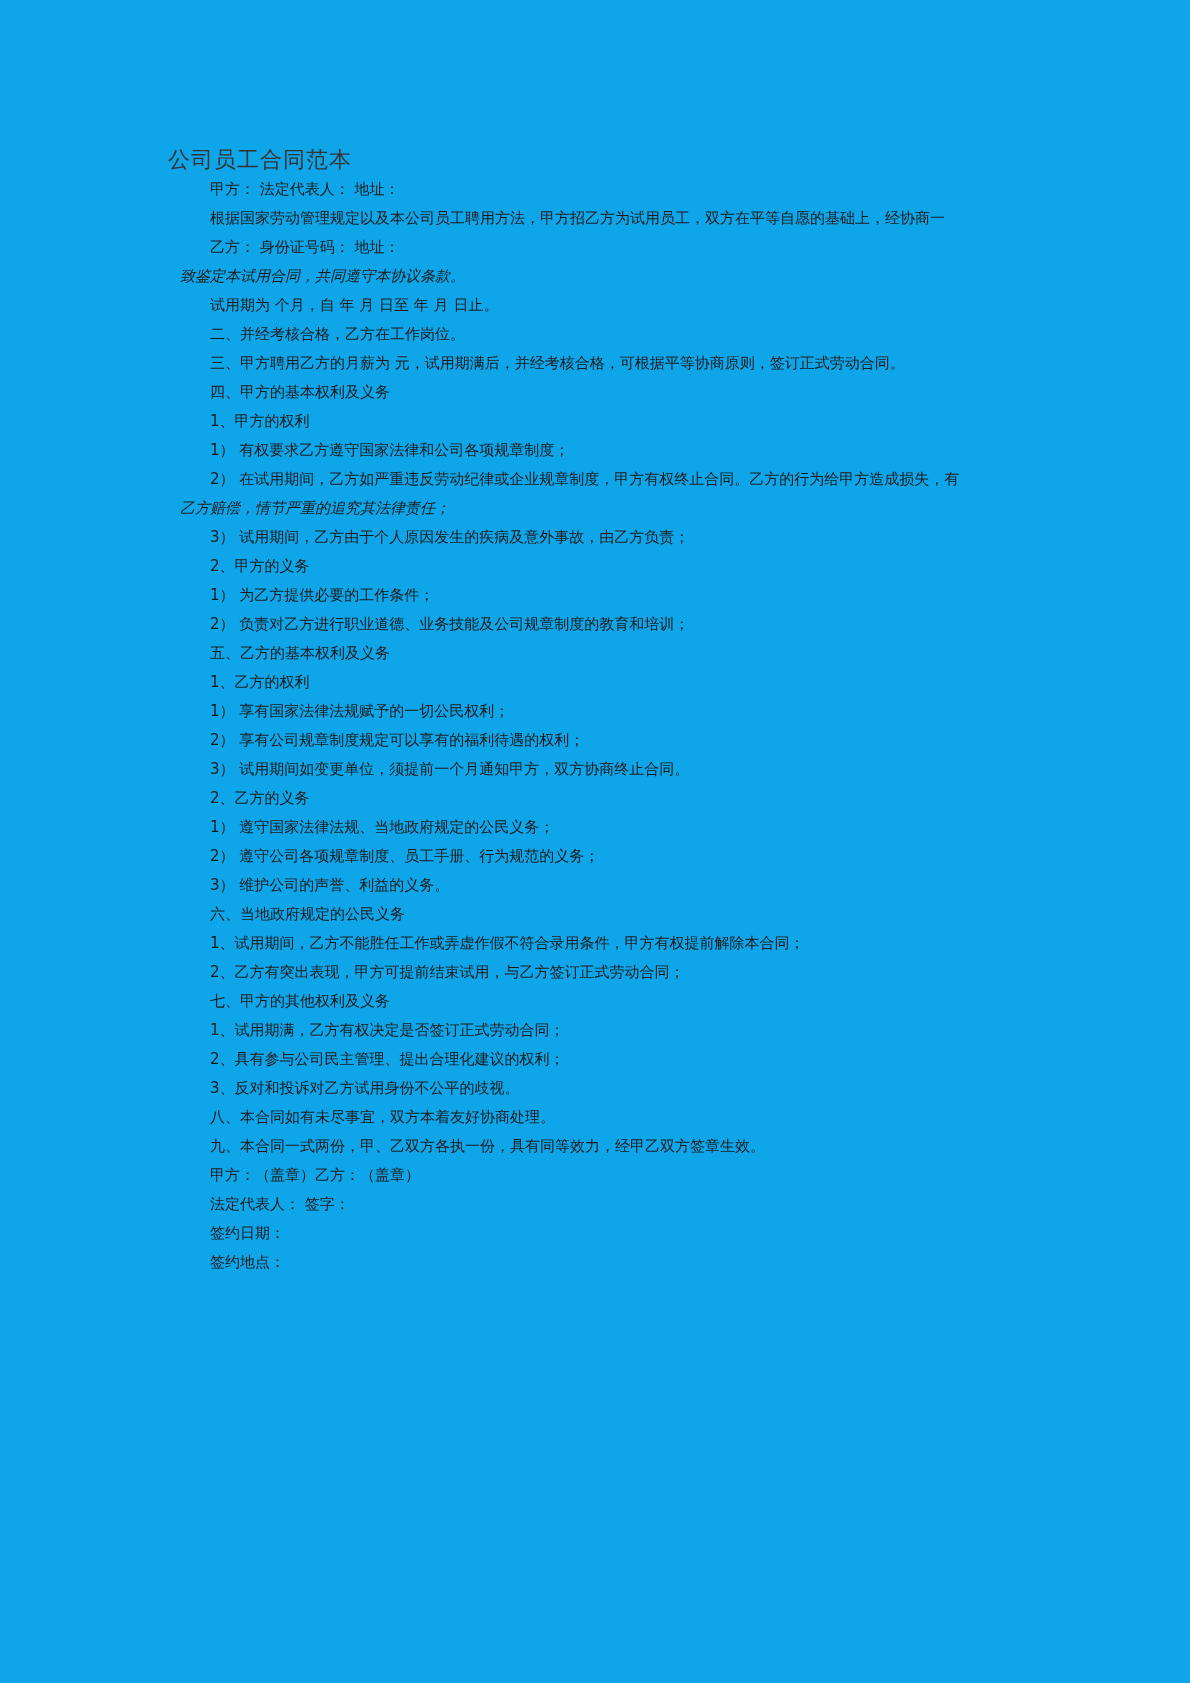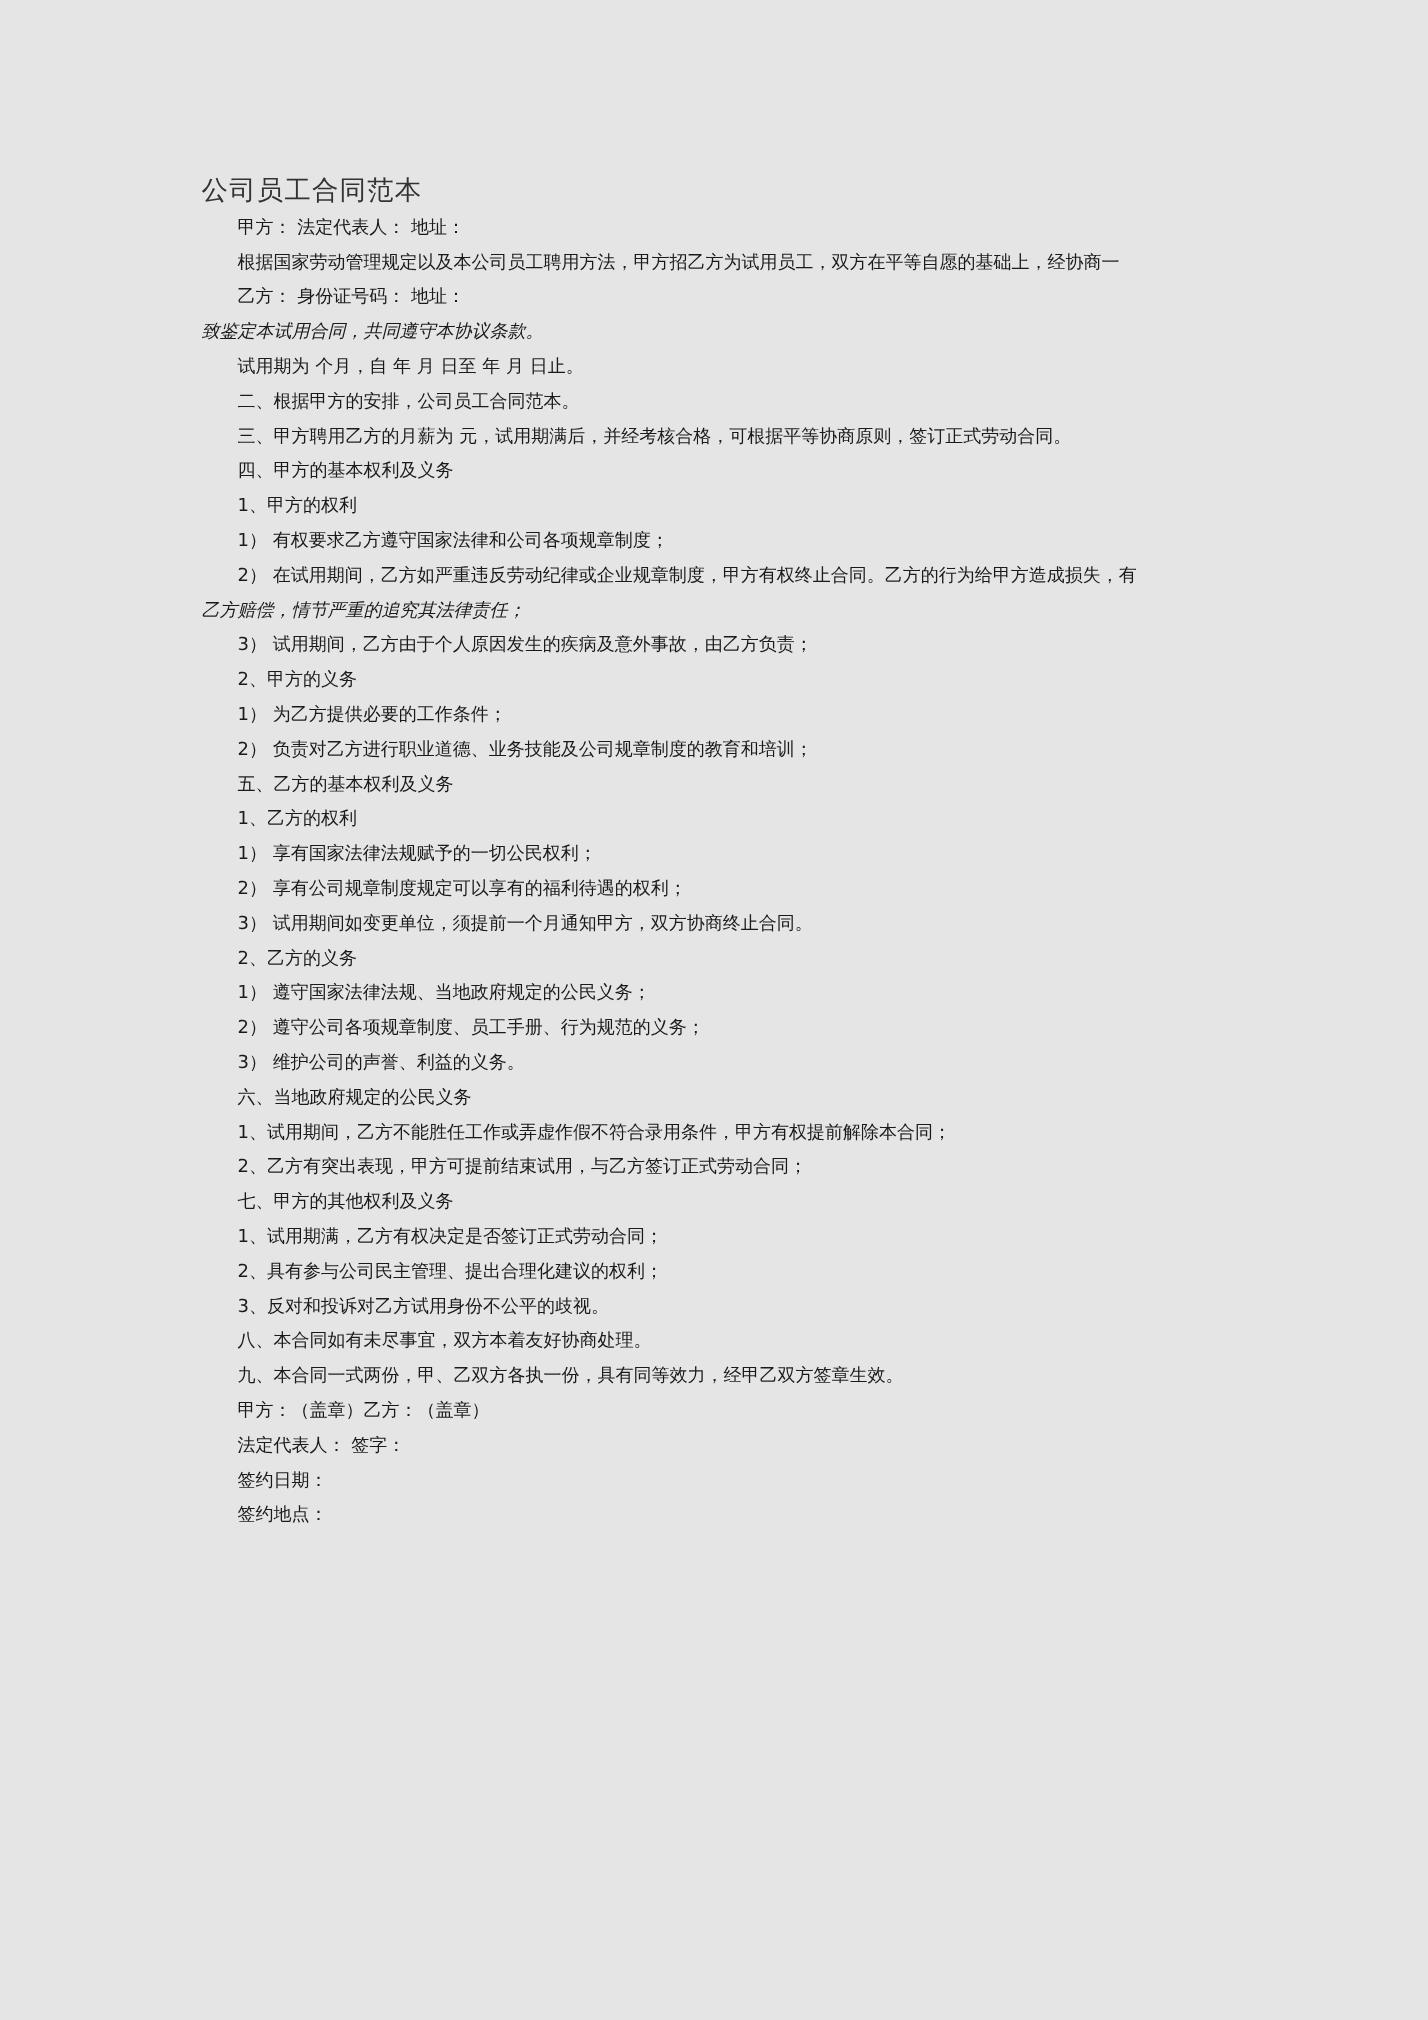--- a/index.html
+++ b/index.html
@@ -14,21 +14,21 @@
       overflow: hidden;
       font-family: "DejaVu Sans", "Liberation Sans", sans-serif;
       color: #1a1a1a;
     }
     .page {
       position: absolute;
       left: 0;
       top: 0;
       width: 1190px;
       height: 1683px;
-      background: #e5e5e5;
+      background: #0ea5e9;
     }
     .title {
       position: absolute;
       left: 168px;
       top: 146px;
       font-family: "DejaVu Serif", "Liberation Serif", serif;
       font-size: 22px;
       line-height: 28px;
       color: #333333;
       letter-spacing: 1px;
@@ -41,36 +41,37 @@
       left: 168px;
       top: 175px;
       width: 790px;
     }
     .line {
       font-size: 15px;
       line-height: 29px;
       height: 29px;
       white-space: nowrap;
       color: #1a1a1a;
+      margin-left: 12px;
     }
     .indent { padding-left: 30px; }
     .flush { padding-left: 0; font-style: italic; }
   </style>
 </head>
 <body>
 
 <div class="page">
   <h1 class="title">公司员工合同范本</h1>
   <div class="body">
     <div class="line indent">甲方： 法定代表人： 地址：</div>
     <div class="line indent">根据国家劳动管理规定以及本公司员工聘用方法，甲方招乙方为试用员工，双方在平等自愿的基础上，经协商一</div>
     <div class="line indent">乙方： 身份证号码： 地址：</div>
     <div class="line flush">致鉴定本试用合同，共同遵守本协议条款。</div>
     <div class="line indent">试用期为 个月，自 年 月 日至 年 月 日止。</div>
-    <div class="line indent">二、根据甲方的安排，公司员工合同范本。</div>
+    <div class="line indent">二、并经考核合格，乙方在工作岗位。</div>
     <div class="line indent">三、甲方聘用乙方的月薪为 元，试用期满后，并经考核合格，可根据平等协商原则，签订正式劳动合同。</div>
     <div class="line indent">四、甲方的基本权利及义务</div>
     <div class="line indent">1、甲方的权利</div>
     <div class="line indent">1） 有权要求乙方遵守国家法律和公司各项规章制度；</div>
     <div class="line indent">2） 在试用期间，乙方如严重违反劳动纪律或企业规章制度，甲方有权终止合同。乙方的行为给甲方造成损失，有</div>
     <div class="line flush">乙方赔偿，情节严重的追究其法律责任；</div>
     <div class="line indent">3） 试用期间，乙方由于个人原因发生的疾病及意外事故，由乙方负责；</div>
     <div class="line indent">2、甲方的义务</div>
     <div class="line indent">1） 为乙方提供必要的工作条件；</div>
     <div class="line indent">2） 负责对乙方进行职业道德、业务技能及公司规章制度的教育和培训；</div>

